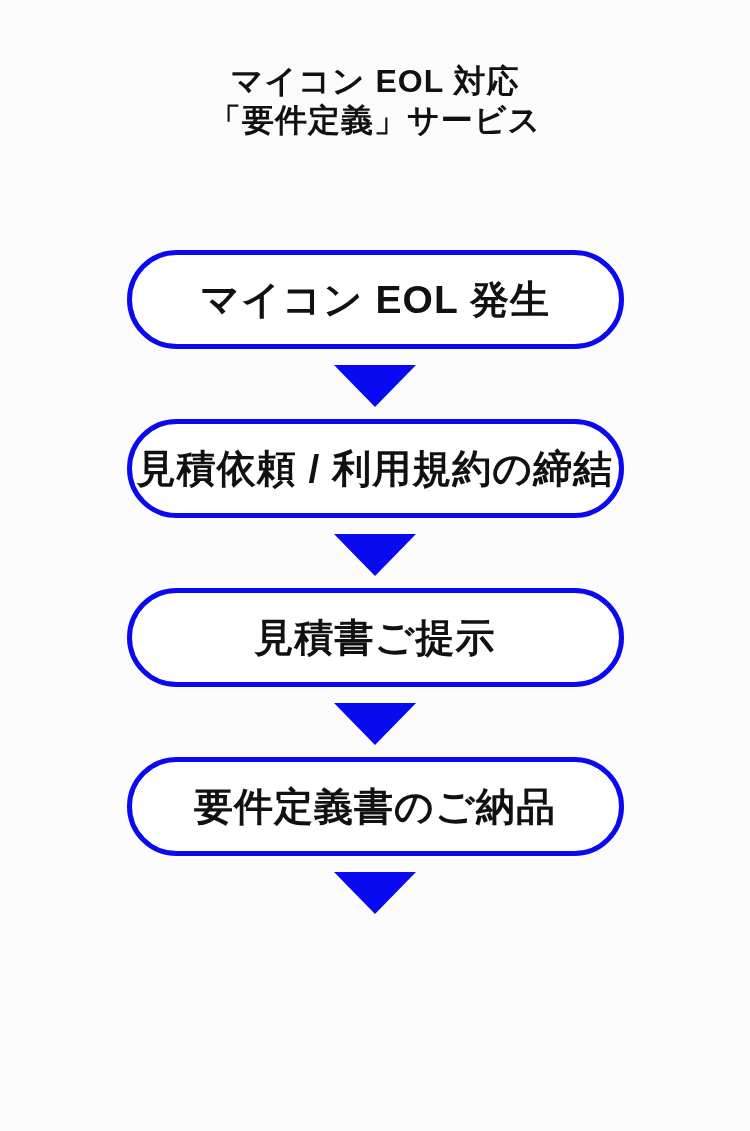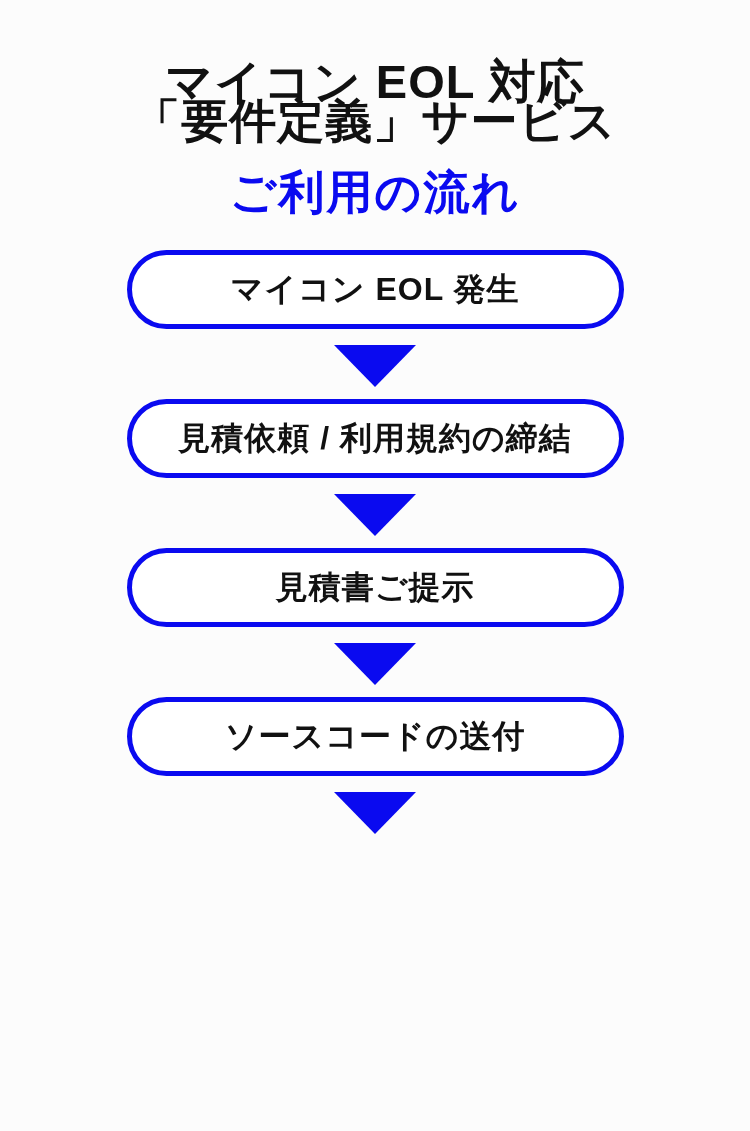--- a/index.html
+++ b/index.html
@@ -25,21 +25,21 @@
   .header {
     position: absolute;
     top: 62px;
     left: 0;
     width: 100%;
     text-align: center;
   }
   .title {
     margin: 0;
     color: var(--ink);
-    font-size: 47px;
+    font-size: 32px;
     line-height: 39px;
     font-weight: 700;
     letter-spacing: 1px;
   }
   .subtitle {
     margin: 28px 0 0 0;
     color: var(--blue);
     font-size: 46px;
     line-height: 48px;
     font-weight: 700;
@@ -49,29 +49,29 @@
     position: absolute;
     top: 250px;
     left: 0;
     width: 100%;
     display: flex;
     flex-direction: column;
     align-items: center;
   }
   .step-box {
     width: 497px;
-    height: 79px;
+    height: 99px;
     background: var(--box-bg);
     border: 5px solid var(--blue);
     border-radius: 54px;
     display: flex;
     align-items: center;
     justify-content: center;
     color: var(--ink);
-    font-size: 32px;
+    font-size: 39px;
     font-weight: 700;
     letter-spacing: 1px;
     white-space: nowrap;
   }
   .down-arrow {
     width: 0;
     height: 0;
     border-left: 41px solid transparent;
     border-right: 41px solid transparent;
     border-top: 42px solid var(--blue);
@@ -82,21 +82,20 @@
 </head>
 <body>
 
 <div class="canvas">
 
   <div class="header">
     <h1 class="title">
       <span>マイコン EOL 対応</span><br>
       <span>「要件定義」サービス</span>
     </h1>
-    <h2 class="subtitle">ご利用の流れ</h2>
   </div>
 
   <div class="flow">
 
     <div class="step-box">
       <span>マイコン EOL 発生</span>
     </div>
 
     <div class="down-arrow"></div>
 
@@ -106,21 +105,21 @@
 
     <div class="down-arrow"></div>
 
     <div class="step-box">
       <span>見積書ご提示</span>
     </div>
 
     <div class="down-arrow"></div>
 
     <div class="step-box">
-      <span>ソースコードの送付</span>
+      <span>要件定義書のご納品</span>
     </div>
 
     <div class="down-arrow"></div>
 
 
   </div>
 
 </div>
 
 </body></html>

